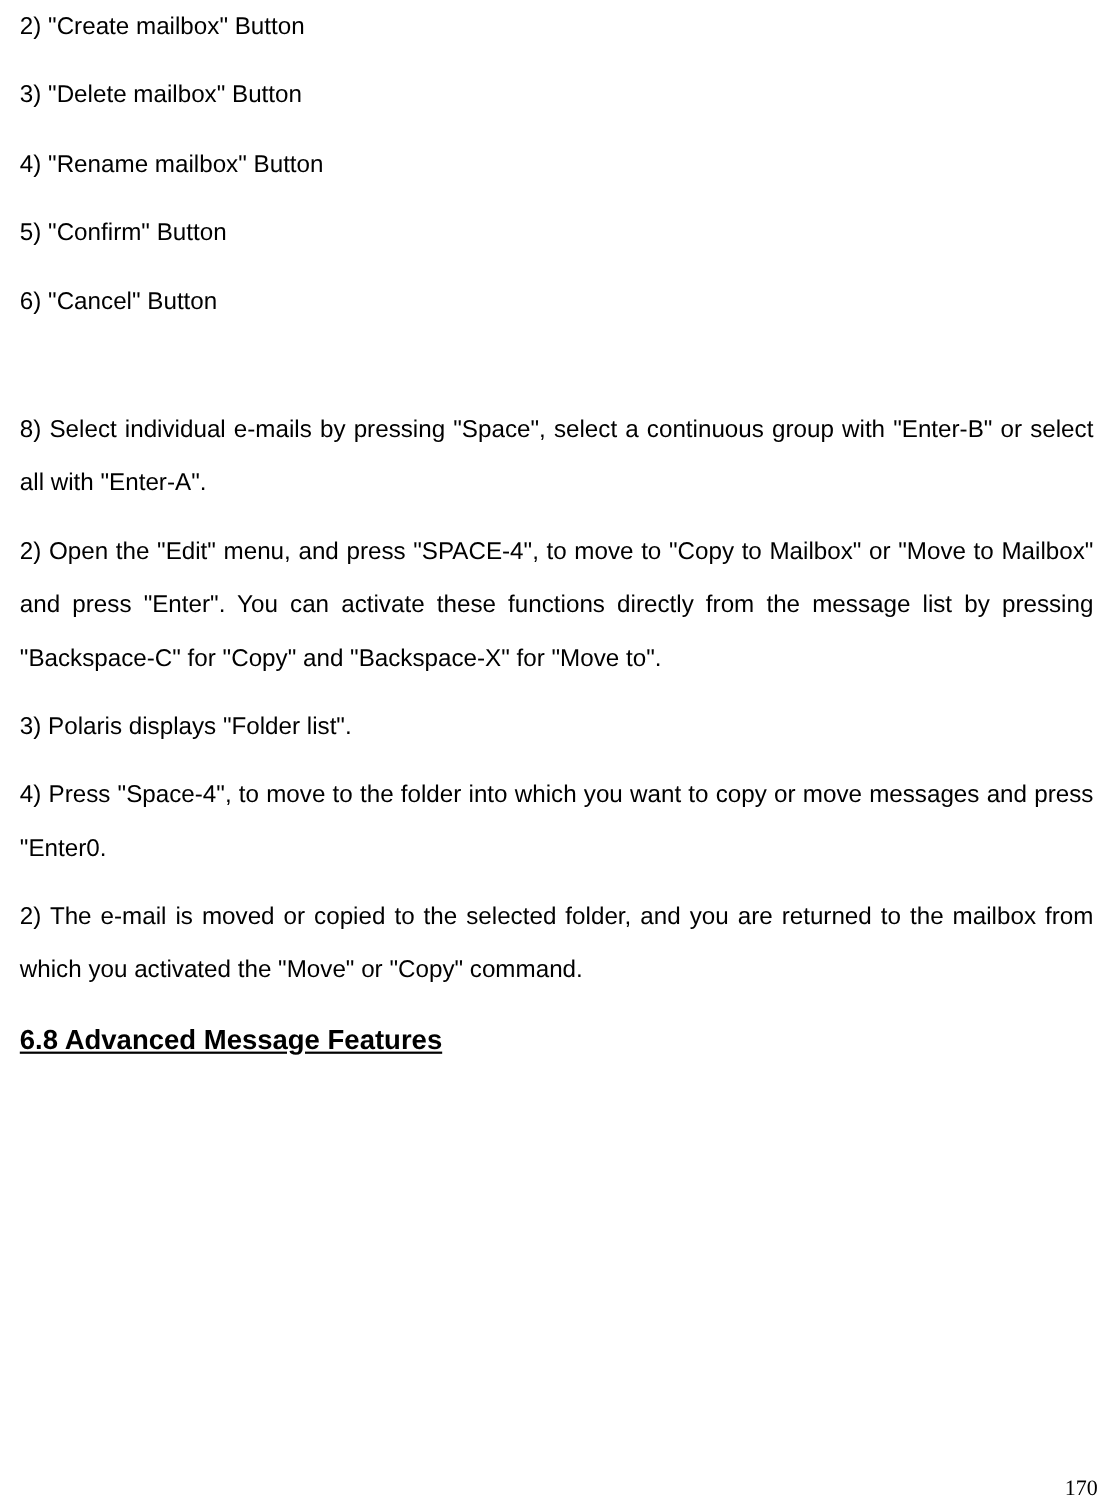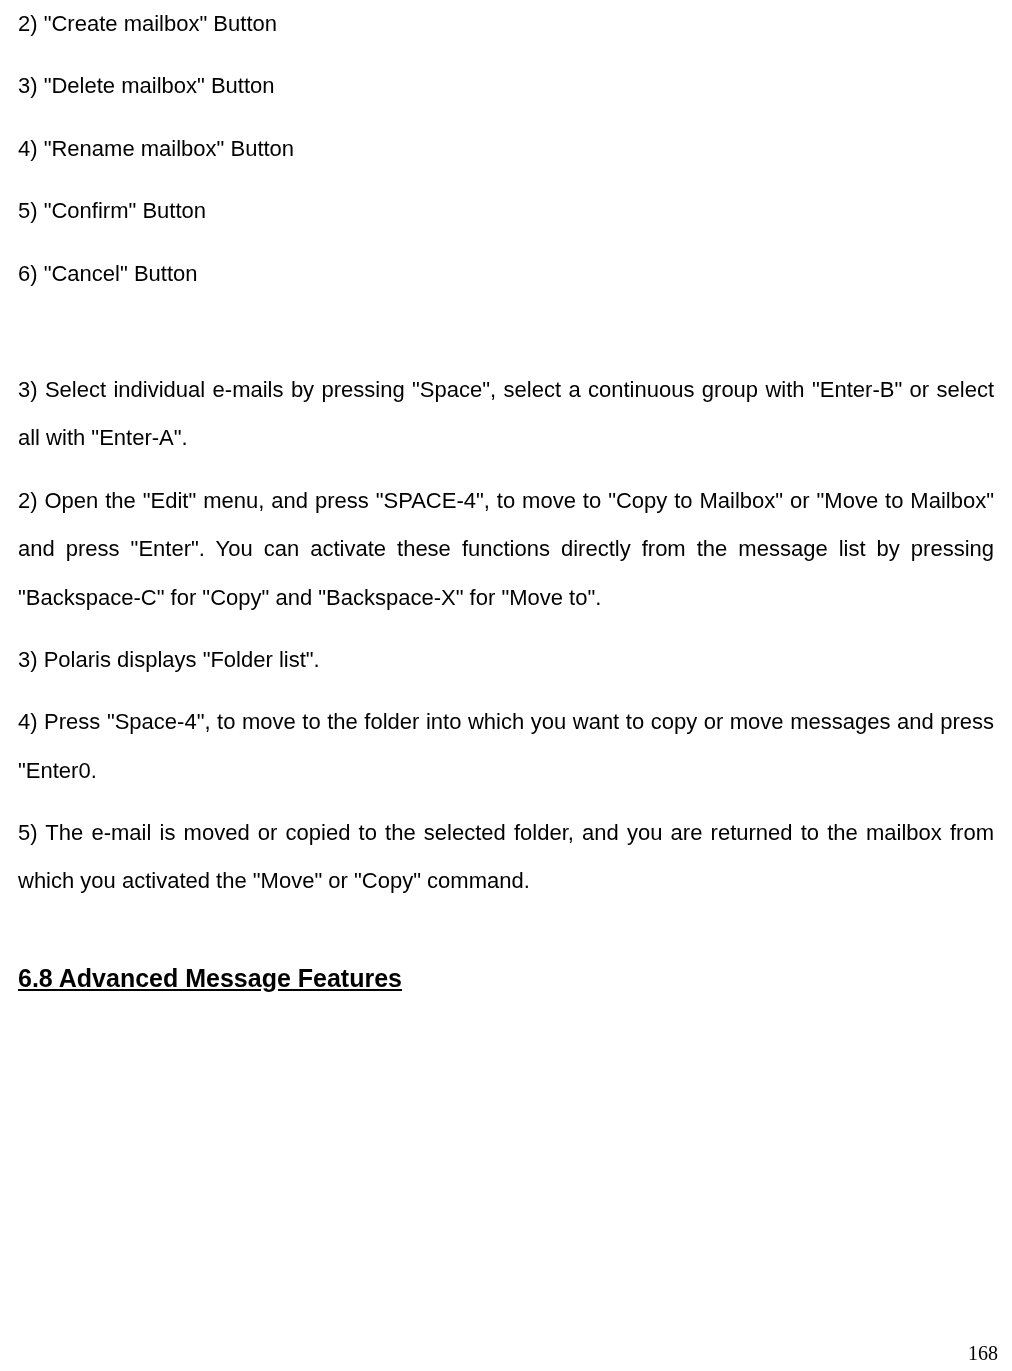--- a/index.html
+++ b/index.html
@@ -24,21 +24,21 @@
   }
   .para-short {
     font-size: 22px;
     line-height: 2.2;
     margin: 0 0 14px 0;
   }
   .heading {
     font-size: 25px;
     font-weight: bold;
     text-decoration: underline;
-    margin-top: 58px;
+    margin-top: 26px;
   }
   .spacer {
     height: 54px;
   }
   .page-number {
     position: absolute;
     right: 14px;
     bottom: 6px;
     font-family: "Times New Roman", Times, serif;
     font-size: 20px;
@@ -51,22 +51,22 @@
 
   <p class="para-short">2) "Create mailbox" Button</p>
   <p class="para-short">3) "Delete mailbox" Button</p>
   <p class="para-short">4) "Rename mailbox" Button</p>
   <p class="para-short">5) "Confirm" Button</p>
   <p class="para-short">6) "Cancel" Button</p>
 
   <div class="spacer"></div>
 
 
-  <p class="para">3) Select individual e-mails by pressing "Space", select a continuous group with "Enter-B" or select all with "Enter-A".</p>
+  <p class="para">8) Select individual e-mails by pressing "Space", select a continuous group with "Enter-B" or select all with "Enter-A".</p>
   <p class="para">2) Open the "Edit" menu, and press "SPACE-4", to move to "Copy to Mailbox" or "Move to Mailbox" and press "Enter". You can activate these functions directly from the message list by pressing "Backspace-C" for "Copy" and "Backspace-X" for "Move to".</p>
   <p class="para-short">3) Polaris displays "Folder list".</p>
   <p class="para">4) Press "Space-4", to move to the folder into which you want to copy or move messages and press "Enter0.</p>
-  <p class="para">5) The e-mail is moved or copied to the selected folder, and you are returned to the mailbox from which you activated the "Move" or "Copy" command.</p>
+  <p class="para">2) The e-mail is moved or copied to the selected folder, and you are returned to the mailbox from which you activated the "Move" or "Copy" command.</p>
 
   <p class="heading">6.8 Advanced Message Features</p>
 
-  <div class="page-number">168</div>
+  <div class="page-number">170</div>
 </div>
 
 </body></html>

